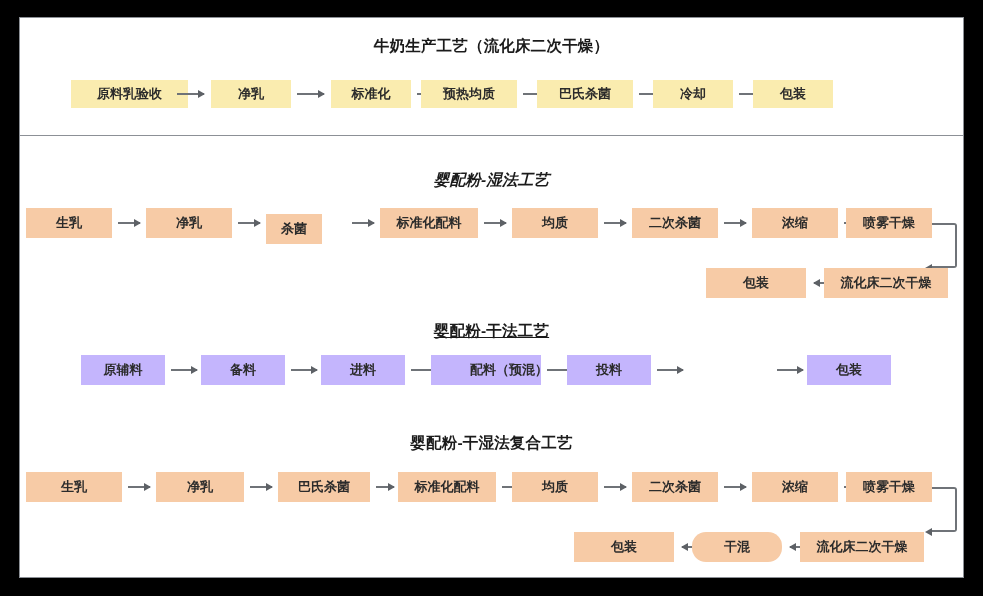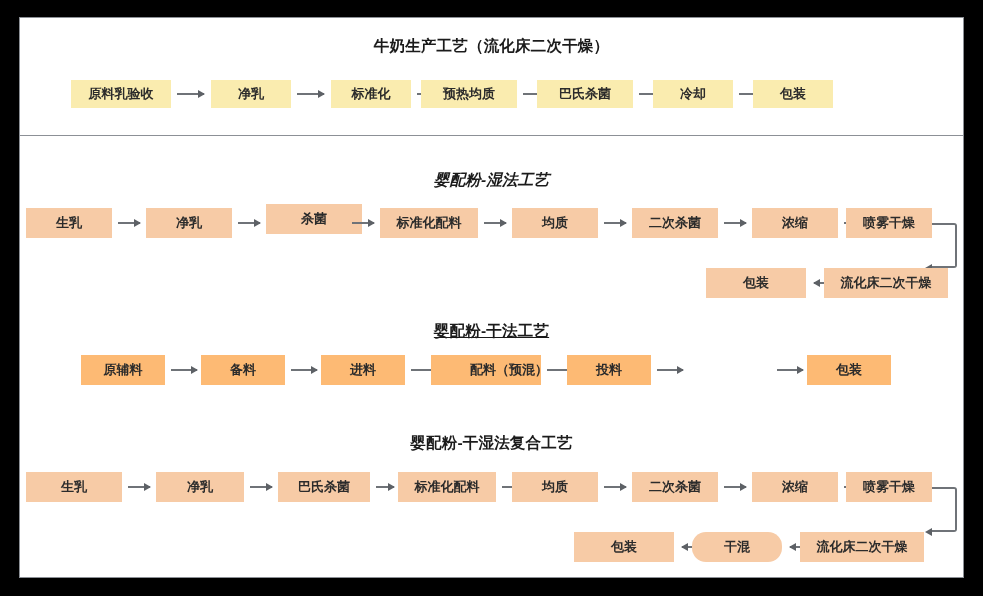--- a/index.html
+++ b/index.html
@@ -54,21 +54,21 @@
     line-height: 28px;
     text-align: center;
     font-size: 13px;
     font-weight: bold;
     color: #2b2b2b;
     white-space: nowrap;
     box-sizing: border-box;
   }
   .box.yellow { background: #faecaf; }
   .box.orange { background: #f7cba6; }
-  .box.peach  { background: #fdba74; }
+  .box.peach  { background: #c4b5fd; }
 
   .box.tall { height: 30px; line-height: 30px; }
 
   
   .arrow {
     position: absolute;
     height: 2px;
     background: #6f7378;
   }
   .arrow::after {
@@ -108,21 +108,21 @@
     border-right: 7px solid #5d6166;
   }
 </style>
 </head>
 <body>
 
 <div id="panel">
 
   <div class="sec-title" style="top:18px;">牛奶生产工艺（流化床二次干燥）</div>
 
-  <div class="box yellow" style="left:51px;  top:62px; width:100px;">原料乳验收</div>
+  <div class="box yellow" style="left:51px;  top:62px; width:117px;">原料乳验收</div>
   <div class="arrow" style="left:157px; top:75px; width:27px;"></div>
   <div class="box yellow" style="left:191px; top:62px; width:80px;">净乳</div>
   <div class="arrow" style="left:277px; top:75px; width:27px;"></div>
   <div class="box yellow" style="left:311px; top:62px; width:80px;">标准化</div>
   <div class="arrow" style="left:397px; top:75px; width:27px;"></div>
   <div class="box yellow" style="left:401px; top:62px; width:0px;opacity:0"></div>
   <div class="box yellow" style="left:396px; top:62px; width:0;opacity:0"></div>
   <div class="box yellow" style="left:401px; top:62px; width:96px; left:401px;">预热均质</div>
   <div class="arrow" style="left:503px; top:75px; width:27px;"></div>
   <div class="box yellow" style="left:517px; top:62px; width:96px;">巴氏杀菌</div>
@@ -132,21 +132,21 @@
   <div class="box yellow" style="left:733px; top:62px; width:80px;">包装</div>
 
   <div class="divider" style="top:117px;"></div>
 
   <div class="sec-title" style="top:152px;font-style:italic;">婴配粉-湿法工艺</div>
 
   <div class="box orange tall" style="left:6px;   top:190px; width:86px;">生乳</div>
   <div class="arrow" style="left:98px;  top:204px; width:22px;"></div>
   <div class="box orange tall" style="left:126px; top:190px; width:86px;">净乳</div>
   <div class="arrow" style="left:218px; top:204px; width:22px;"></div>
-  <div class="box orange tall" style="left:246px; top:186px; width:96px;">杀菌</div>
+  <div class="box orange tall" style="left:246px; top:196px; width:56px;">杀菌</div>
   <div class="arrow" style="left:332px; top:204px; width:22px;"></div>
   <div class="box orange tall" style="left:360px; top:190px; width:98px;">标准化配料</div>
   <div class="arrow" style="left:464px; top:204px; width:22px;"></div>
   <div class="box orange tall" style="left:492px; top:190px; width:86px;">均质</div>
   <div class="arrow" style="left:584px; top:204px; width:22px;"></div>
   <div class="box orange tall" style="left:612px; top:190px; width:86px;">二次杀菌</div>
   <div class="arrow" style="left:704px; top:204px; width:22px;"></div>
   <div class="box orange tall" style="left:732px; top:190px; width:86px;">浓缩</div>
   <div class="arrow" style="left:824px; top:204px; width:22px;"></div>
   <div class="box orange tall" style="left:812px; top:190px; width:0;opacity:0"></div>

